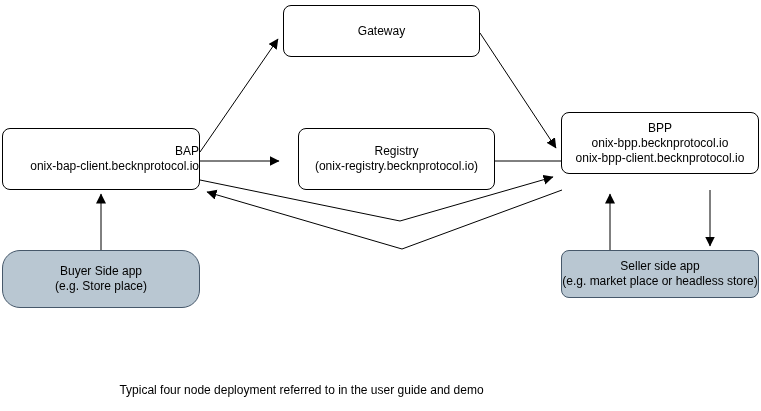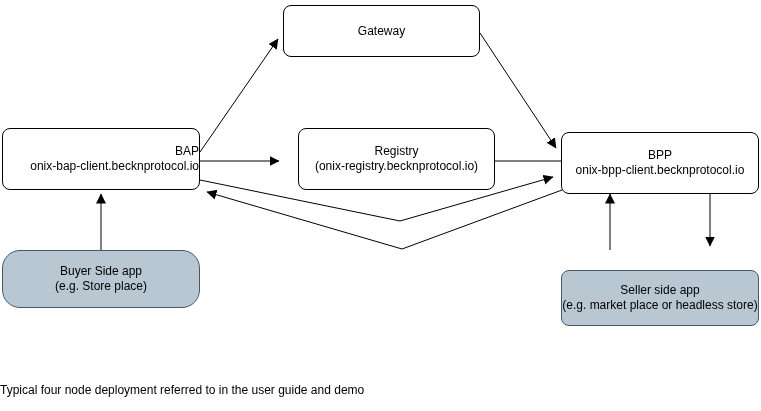--- a/index.html
+++ b/index.html
@@ -32,26 +32,26 @@
     font-size:12px;line-height:15px;
   }
   .node.app{
     background:var(--app-fill);
     border:1px solid var(--app-border);
   }
   .node div{width:100%;}
   .gateway{left:283px;top:5px;width:197px;height:52px;}
   .bap{left:2px;top:128px;width:198px;height:62px;text-align:right;}
   .registry{left:298px;top:128px;width:197px;height:62px;}
-  .bpp{left:561px;top:132px;width:198px;height:62px;}
+  .bpp{left:561px;top:112px;width:198px;height:62px;}
   .buyer{left:2px;top:250px;width:198px;height:58px;border-radius:18px;}
-  .seller{left:561px;top:250px;width:198px;height:56px;margin-top:20px;}
+  .seller{left:561px;top:250px;width:198px;height:48px;}
   .caption{
     position:absolute;left:0;top:383px;width:603px;
-    font-size:12px;line-height:15px;
+    text-align:center;font-size:12px;line-height:15px;
   }
 </style>
 </head>
 <body>
 
 <div class="canvas">
 
   <svg class="edges" viewBox="0 0 761 411" xmlns="http://www.w3.org/2000/svg">
     <defs>
       <marker id="ah" markerUnits="userSpaceOnUse" markerWidth="11" markerHeight="11" refX="9.5" refY="5" orient="auto">
@@ -78,20 +78,21 @@
     <div>onix-bap-client.becknprotocol.io</div>
   </div>
 
   <div class="node registry">
     <div>Registry</div>
     <div>(onix-registry.becknprotocol.io)</div>
   </div>
 
   <div class="node bpp">
     <div>BPP</div>
+    <div>onix-bpp.becknprotocol.io</div>
     <div>onix-bpp-client.becknprotocol.io</div>
   </div>
 
   <div class="node app buyer">
     <div>Buyer Side app</div>
     <div>(e.g. Store place)</div>
   </div>
 
   <div class="node app seller">
     <div>Seller side app</div>

